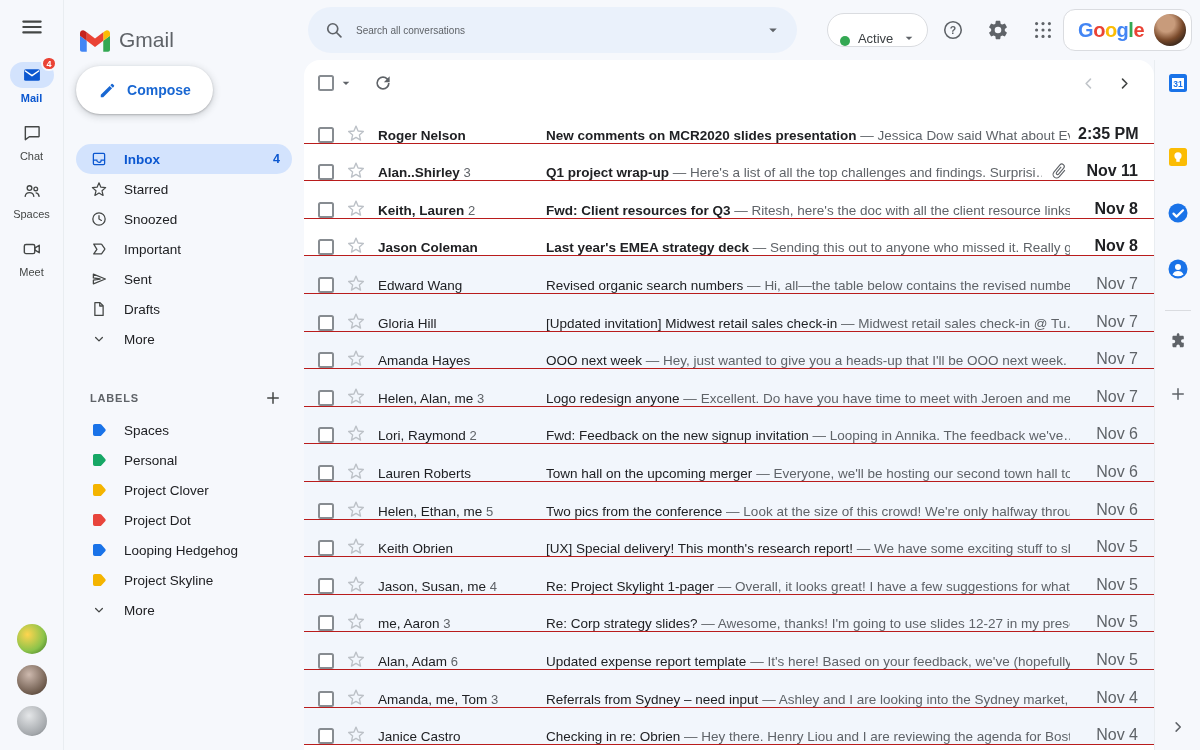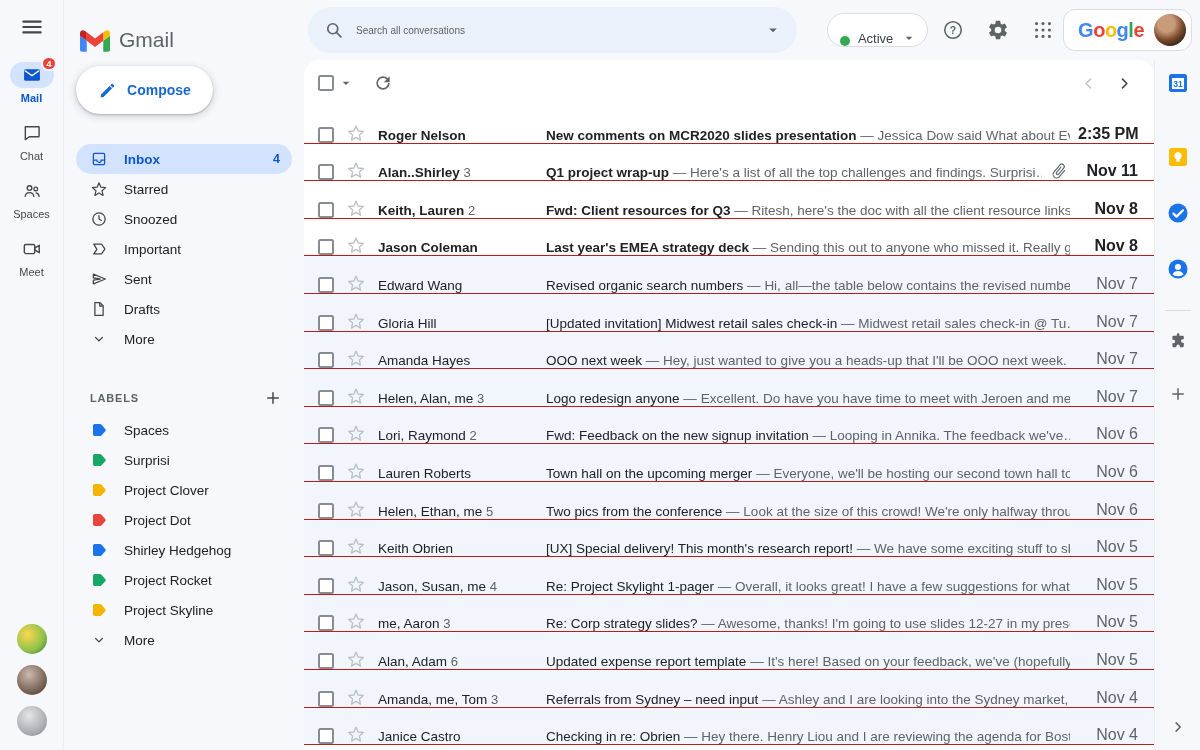--- a/index.html
+++ b/index.html
@@ -265,21 +265,21 @@
             </svg>
           </span>
           <span class="slabel">Spaces</span>
         </div>
         <div class="srow">
           <span class="sicon">
             <svg viewBox="0 0 24 24">
               <path d="M4 6.4C4 5.1 5.1 4 6.4 4h6.9c.7 0 1.3.3 1.8.8l5.2 5.7c.8.9.8 2.2 0 3l-5.2 5.7c-.5.5-1.1.8-1.8.8H6.4A2.4 2.4 0 0 1 4 17.6z" fill="#16a765"></path>
             </svg>
           </span>
-          <span class="slabel">Surprisi</span>
+          <span class="slabel">Personal</span>
         </div>
         <div class="srow">
           <span class="sicon">
             <svg viewBox="0 0 24 24">
               <path d="M4 6.4C4 5.1 5.1 4 6.4 4h6.9c.7 0 1.3.3 1.8.8l5.2 5.7c.8.9.8 2.2 0 3l-5.2 5.7c-.5.5-1.1.8-1.8.8H6.4A2.4 2.4 0 0 1 4 17.6z" fill="#f4b400"></path>
             </svg>
           </span>
           <span class="slabel">Project Clover</span>
         </div>
         <div class="srow">
@@ -289,29 +289,21 @@
             </svg>
           </span>
           <span class="slabel">Project Dot</span>
         </div>
         <div class="srow">
           <span class="sicon">
             <svg viewBox="0 0 24 24">
               <path d="M4 6.4C4 5.1 5.1 4 6.4 4h6.9c.7 0 1.3.3 1.8.8l5.2 5.7c.8.9.8 2.2 0 3l-5.2 5.7c-.5.5-1.1.8-1.8.8H6.4A2.4 2.4 0 0 1 4 17.6z" fill="#1a73e8"></path>
             </svg>
           </span>
-          <span class="slabel">Shirley Hedgehog</span>
-        </div>
-        <div class="srow">
-          <span class="sicon">
-            <svg viewBox="0 0 24 24">
-              <path d="M4 6.4C4 5.1 5.1 4 6.4 4h6.9c.7 0 1.3.3 1.8.8l5.2 5.7c.8.9.8 2.2 0 3l-5.2 5.7c-.5.5-1.1.8-1.8.8H6.4A2.4 2.4 0 0 1 4 17.6z" fill="#16a765"></path>
-            </svg>
-          </span>
-          <span class="slabel">Project Rocket</span>
+          <span class="slabel">Looping Hedgehog</span>
         </div>
         <div class="srow">
           <span class="sicon">
             <svg viewBox="0 0 24 24">
               <path d="M4 6.4C4 5.1 5.1 4 6.4 4h6.9c.7 0 1.3.3 1.8.8l5.2 5.7c.8.9.8 2.2 0 3l-5.2 5.7c-.5.5-1.1.8-1.8.8H6.4A2.4 2.4 0 0 1 4 17.6z" fill="#f4b400"></path>
             </svg>
           </span>
           <span class="slabel">Project Skyline</span>
         </div>
       </nav>

